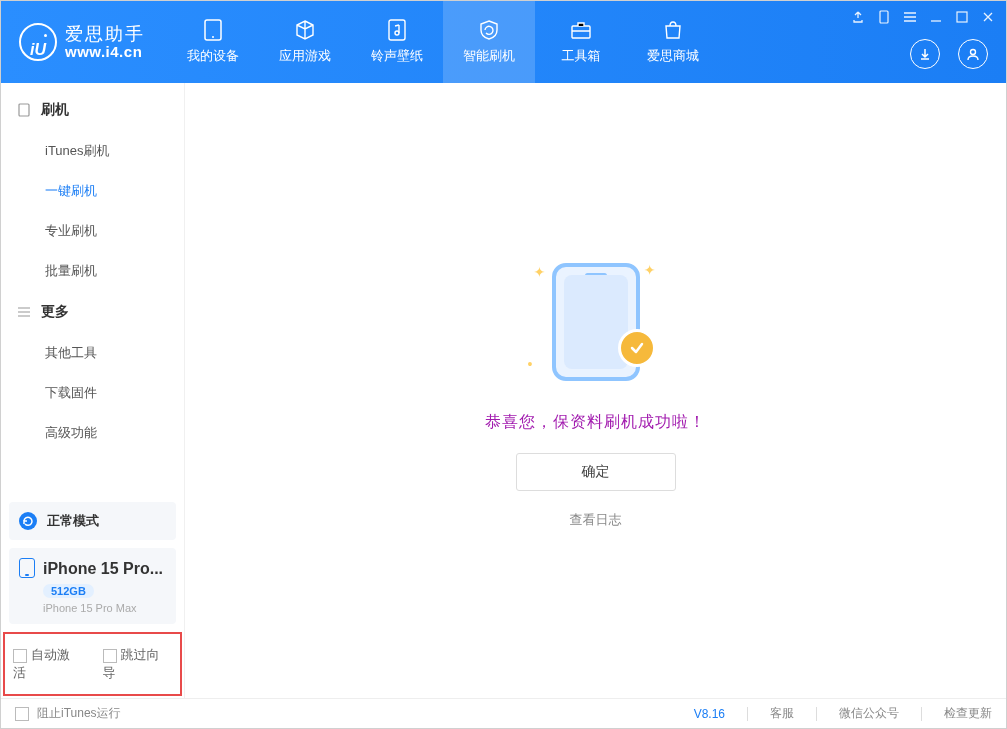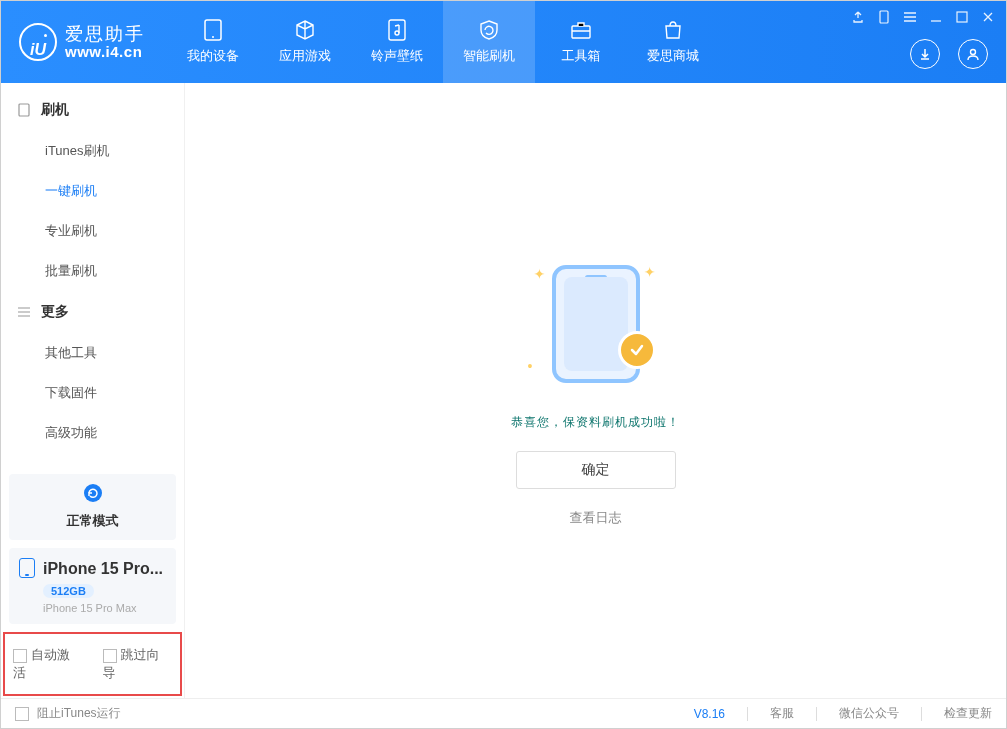--- a/index.html
+++ b/index.html
@@ -19,41 +19,41 @@
     .topbar-right .mini { width: 16px; height:16px; display:flex; align-items:center; justify-content:center; cursor:pointer; opacity:0.9;}
     .header-actions { position:absolute; right: 18px; bottom: 14px; display:flex; gap: 18px;}
     .circle-btn { width:30px; height:30px; border:1.5px solid #fff; border-radius:50%; display:flex; align-items:center; justify-content:center; cursor:pointer;}
     .body { display: flex; height: calc(100% - 82px - 30px); }
     .sidebar { width: 184px; border-right: 1px solid #f0f0f0; display: flex; flex-direction: column; padding-top: 6px; position: relative; }
     .side-group-title { display: flex; align-items: center; gap: 10px; padding: 12px 16px; font-size: 14px; font-weight: 600; color: #333; }
     .side-group-title .sicon { width:14px; height:14px; display:flex; align-items:center; justify-content:center; color:#999;}
     .side-item { padding: 11px 16px 11px 44px; font-size: 13px; color: #555; cursor: pointer; }
     .side-item.active { color: #1b7ef5; }
     .sidebar-bottom { margin-top: auto; }
-    .mode-box { margin: 8px; padding: 10px 10px; border-radius: 4px; background:#f5f7fa; display:flex; align-items:center; gap:10px; font-size:13px; color:#333; cursor:pointer; font-weight:600;flex-direction:column;}
+    .mode-box { margin: 8px; padding: 10px 10px; border-radius: 4px; background:#f5f7fa; display:flex; align-items:center; gap:10px; font-size:13px; color:#333; cursor:pointer; font-weight:600;}
     .mode-ico { width:18px; height:18px; border-radius:50%; background:#1b7ef5; display:flex; align-items:center; justify-content:center;}
     .device-box { margin: 0 8px 8px 8px; padding: 10px; border-radius:4px; background:#f5f7fa; font-size:12px; color:#333; }
     .device-box .drow1 {display:flex; align-items:flex-end; gap:8px; font-weight:600; font-size:16px;}
     .dev-ico{ width:16px; height:20px; border:1.5px solid #1b7ef5; border-radius:3px; position:relative;}
     .dev-ico::after{content:''; position:absolute; bottom:1px; left:50%; transform:translateX(-50%); width:4px; height:2px; background:#1b7ef5; border-radius:1px;}
     .storage-badge{ display:inline-block; margin:6px 0 4px 24px; padding:1px 8px; border-radius:10px; background:#e3f0ff; color:#1b7ef5; font-size:11px; font-weight:600;}
     .device-sub{ margin-left:24px; color:#aaa; font-size:11px;}
     .highlight-box { margin: 6px 2px 2px 2px; border: 2px solid #e84a4a; padding: 12px 8px; display:flex; gap: 20px; align-items:center; font-size:13px; color:#666;}
     .chk { width:14px; height:14px; border:1px solid #bbb; background:#fff; display:inline-block; vertical-align:middle; margin-right:4px; cursor:pointer;}
     .main { flex:1; display:flex; flex-direction:column; align-items:center; justify-content:center; gap: 20px; }
     .illus { width: 160px; height: 140px; display:flex; align-items:center; justify-content:center; position:relative;}
     .phone { width: 88px; height: 118px; border-radius: 14px; border: 4px solid #8fc5ff; background:#eaf3ff; position:relative;}
     .phone .screen{ position:absolute; inset:8px; border-radius:8px; background:#dbeafe;}
     .phone .notch{ position:absolute; top:6px; left:50%; transform:translateX(-50%); width:22px; height:5px; background:#8fc5ff; border-radius:3px;}
     .check-badge{ position:absolute; right:20px; bottom:25px; width:38px; height:38px; border-radius:50%; background:#f6b93b; border:3px solid #fff; display:flex; align-items:center; justify-content:center;}
     .spark{ position:absolute; color:#ffd166; font-size:14px;}
     .spark.s1{top:12px; left:18px;}
     .spark.s2{top:10px; right:20px;}
     .spark.s3{bottom:20px; left:12px;}
-    .success-text{ font-size: 12px; color:#0f766e; letter-spacing:1px;font-family:Liberation Serif, serif;}
+    .success-text{ font-size: 16px; color:#a21caf; letter-spacing:1px;font-family:Liberation Serif, serif;}
     .ok-btn{ width: 160px; height: 38px; border:1px solid #ddd; background:#fff; border-radius:3px; font-size:14px; color:#444; cursor:pointer;}
     .log-link{ font-size:13px; color:#888; cursor:pointer; text-decoration:none;text-align:right;}
     .footer{ height:30px; border-top:1px solid #eee; display:flex; align-items:center; padding:0 14px; font-size:12px; color:#888;}
     .footer .left{ display:flex; align-items:center; gap:4px;}
     .footer .right{ margin-left:auto; display:flex; align-items:center; gap: 22px;}
     .footer .right .sep{ width:1px; height:14px; background:#ddd;}
     .footer .right span{cursor:pointer;}
     .ver{ color:#1b7ef5;}
   </style>
 </head>

